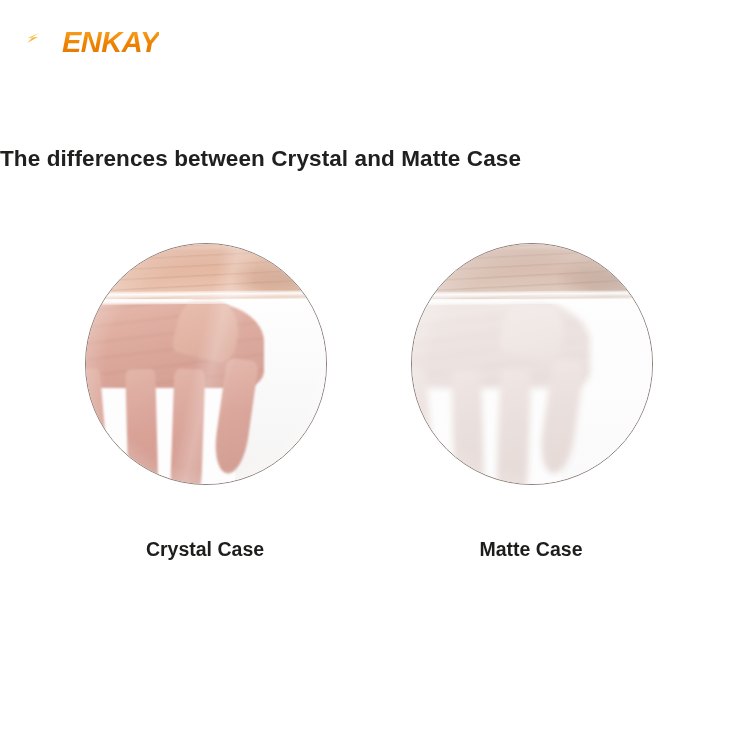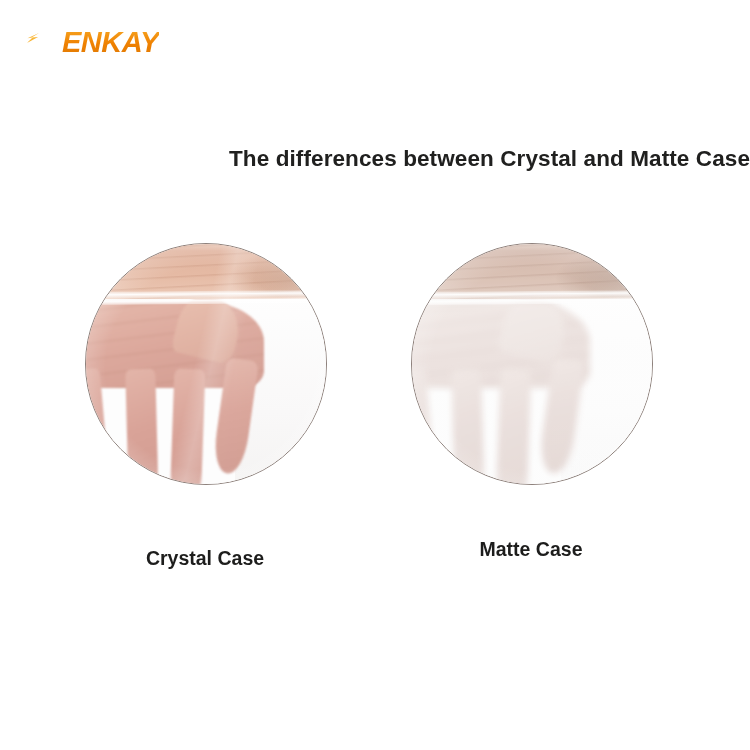--- a/index.html
+++ b/index.html
@@ -43,21 +43,21 @@
     clip-path: polygon(100% 0%, 38% 44%, 92% 40%, 0% 100%, 46% 46%, 4% 52%);
     opacity: .95;
   }
 
   
   .page-title {
     position: absolute;
     top: 146px;
     left: 0;
     width: 750px;
-    text-align: right;
+    text-align: left;
     font-size: 22.5px;
     font-weight: bold;
     color: #20201f;
     letter-spacing: .1px;
   }
 
   
   .compare {
     position: absolute;
     top: 243px;
@@ -257,21 +257,21 @@
   
   .caption {
     position: absolute;
     top: 538px;
     width: 240px;
     text-align: center;
     font-size: 19.5px;
     font-weight: bold;
     color: #1d1d1c;
   }
-  .caption.left  { left: 85px; margin-top: 9px; }
+  .caption.left  { left: 85px; }
   .caption.right { left: 411px; }
 </style>
 </head>
 <body>
 
 <div class="brand-spark"></div>
 <div class="brand">ENKAY</div>
 
 <div class="page-title">The differences between Crystal and Matte Case</div>
 

